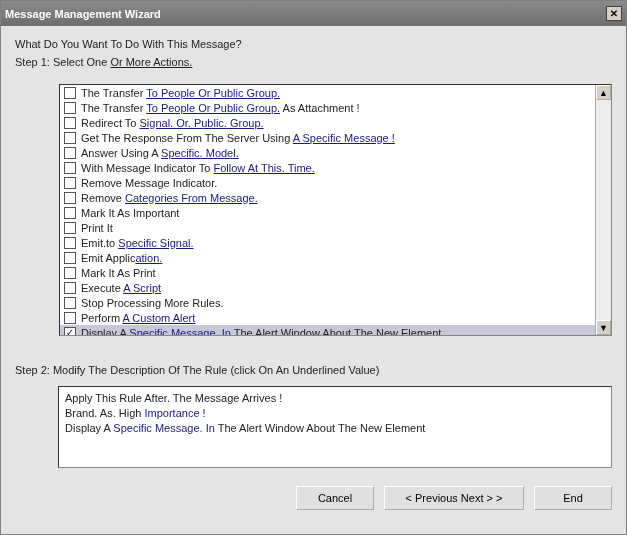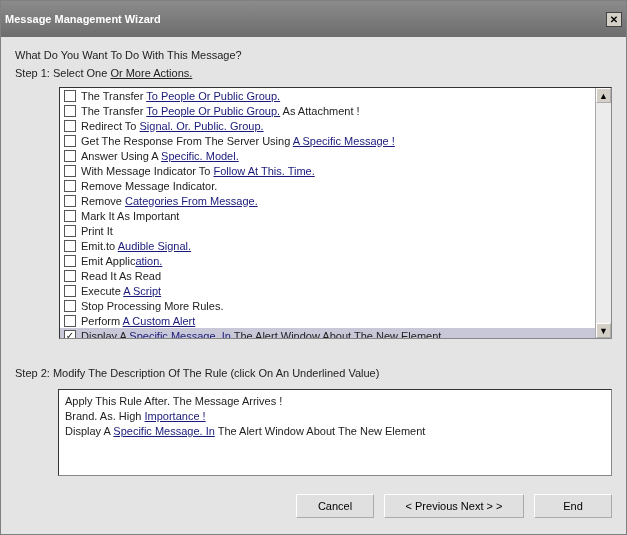--- a/index.html
+++ b/index.html
@@ -1,39 +1,39 @@
 <!DOCTYPE html>
 <html><head>
 <meta charset="utf-8">
 <style>
   * { box-sizing: border-box; margin: 0; padding: 0; }
   html, body { width: 627px; height: 535px; font-family: Tahoma, Arial, sans-serif; font-size: 11px; background: #e0e0e0; overflow: hidden; }
   .window { width: 627px; height: 535px; background: #e4e4e4; border: 1px solid #808080; display: flex; flex-direction: column; }
-  .titlebar { height: 36px; background: linear-gradient(#8b8b8b,#6d6d6d); color: #fff; display: flex; align-items: center; padding: 0 4px; font-weight: bold; font-size: 11px; }
+  .titlebar { height: 25px; background: linear-gradient(#8b8b8b,#6d6d6d); color: #fff; display: flex; align-items: center; padding: 0 4px; font-weight: bold; font-size: 11px; }
   .titlebar .title { flex: 1; }
   .titlebar .close { width: 16px; height: 15px; background: #d4d0c8; border: 1px solid #444; color: #000; display: flex; align-items: center; justify-content: center; font-size: 10px; cursor: pointer; }
   .content { padding: 12px 14px 10px 14px; flex: 1; display: flex; flex-direction: column; overflow: hidden; }
   .q { margin-bottom: 6px; font-size: 11px; color: #222; }
-  .step-lbl { font-size: 11px; color: #222; margin-bottom: 8px; }
+  .step-lbl { font-size: 11px; color: #222; margin-bottom: 16px; }
   .step-lbl .st-plain { }
   .step-lbl .st-link { text-decoration: underline; color: #222; }
   .listwrap { position: relative; border: 1px inset #888; background: #fff; height: 252px; display: flex; margin-left: 44px; }
   .list { flex: 1; overflow: hidden; }
   .row { display: flex; align-items: center; height: 15px; padding-left: 4px; font-size: 11px; color: #222; white-space: nowrap; }
   .row.sel { background: #c8c8d8; }
   .cb { width: 12px; height: 12px; border: 1px solid #555; background: #fff; display: inline-flex; align-items: center; justify-content: center; margin-right: 5px; font-size: 10px; line-height: 10px; }
   .lbl .upart { text-decoration: underline; color: #1a1a7a; }
   .lbl { color: #222; }
   .scrollbar { width: 16px; background: #dcdcdc; border-left: 1px solid #aaa; display: flex; flex-direction: column; }
   .sbtn { height: 15px; background: #d4d0c8; border: 1px outset #fff; display:flex; align-items:center; justify-content:center; font-size:9px; cursor:pointer; }
   .strack { flex:1; background: #ececec; }
   .step2-lbl { margin-top: 28px; margin-bottom: 10px; font-size: 11px; color:#222; }
   .descbox { border: 1px inset #888; background: #fff; height: 110px; padding: 4px 6px; font-size: 11px; color:#222; line-height: 15px; overflow:hidden;margin-left:43px; }
-  .descbox .u { text-decoration: underline; color:#1a1a7a; }
-  .btnbar { display:flex; justify-content:flex-end; gap:10px; padding: 8px 14px 16px 0; text-align: right; }
+  .descbox .u { color:#1a1a7a; }
+  .btnbar { display:flex; justify-content:flex-end; gap:10px; padding: 8px 14px 24px 0; text-align: right; }
   .btn { min-width: 78px; height: 24px; padding: 0 12px; background:#e0e0e0; border:1px outset #fff; font-size:11px; cursor:pointer; display:flex; align-items:center; justify-content:center; }
   .btn.wide { min-width: 140px; }
 </style>
 </head>
 <body>
 
 <div class="window">
   <div class="titlebar">
     <span class="title">Message Management Wizard</span>
     <span class="close">✕</span>
@@ -83,29 +83,29 @@
           <div class="row">
             <span class="cb"></span>
             <span class="lbl"><span>Mark It As Important</span></span>
           </div>
           <div class="row">
             <span class="cb"></span>
             <span class="lbl"><span>Print It</span></span>
           </div>
           <div class="row">
             <span class="cb"></span>
-            <span class="lbl"><span>Emit.to </span><span class="upart">Audible Signal.</span></span>
+            <span class="lbl"><span>Emit.to </span><span class="upart">Specific Signal.</span></span>
           </div>
           <div class="row">
             <span class="cb"></span>
             <span class="lbl"><span>Emit Applic</span><span class="upart">ation.</span></span>
           </div>
           <div class="row">
             <span class="cb"></span>
-            <span class="lbl"><span>Read It As Read</span></span>
+            <span class="lbl"><span>Mark It As Print</span></span>
           </div>
           <div class="row">
             <span class="cb"></span>
             <span class="lbl"><span>Execute </span><span class="upart">A Script</span></span>
           </div>
           <div class="row">
             <span class="cb"></span>
             <span class="lbl"><span>Stop Processing More Rules.</span></span>
           </div>
           <div class="row">

